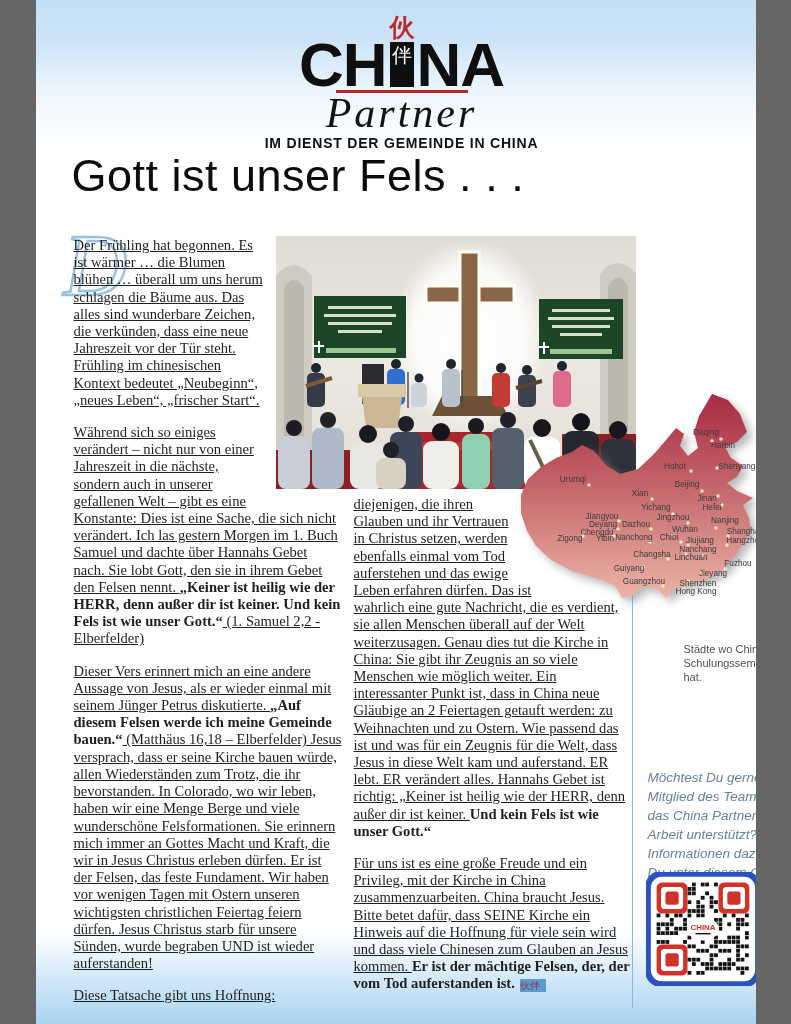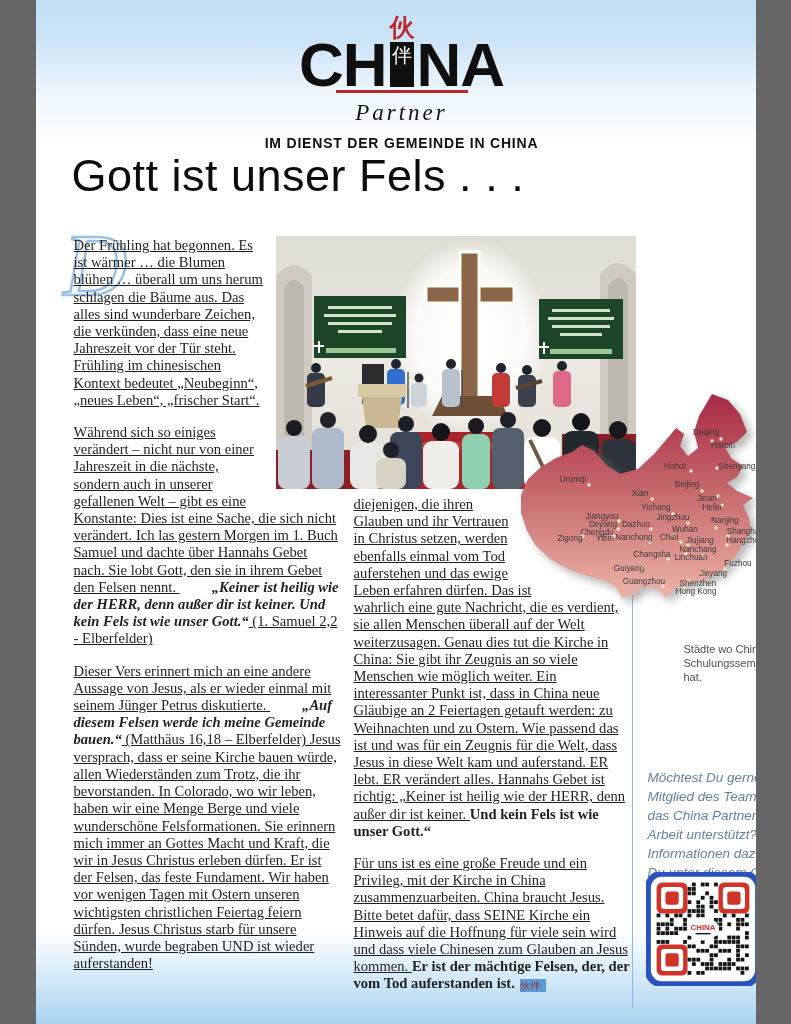--- a/index.html
+++ b/index.html
@@ -11,21 +11,21 @@
   .band-bottom{position:absolute;left:0;bottom:0;width:791px;height:92px;
             background:linear-gradient(to bottom,rgba(255,255,255,0) 0%,#d7ebf9 45%,#a9d3ef 100%);z-index:0;}
   
   .masthead{position:absolute;left:220px;top:14px;width:292px;text-align:center;z-index:2;}
   .china-word{font-family:"Liberation Sans",sans-serif;font-weight:bold;font-size:62px;line-height:45px;
               letter-spacing:-1px;color:#0f0f0f;margin-top:28px;white-space:nowrap;}
   .i-block{display:inline-block;position:relative;width:24px;height:45px;background:#0f0f0f;margin:0 3px;vertical-align:-1px;}
   .i-block .hu{position:absolute;left:0;right:0;top:-27px;font-size:25px;line-height:25px;color:#c0272d;font-weight:bold;}
   .i-block .ban{position:absolute;left:0;right:0;top:3px;font-size:20px;line-height:20px;color:#ffffff;font-weight:normal;}
   .red-rule{width:132px;height:3px;background:#b5292b;margin:3px auto 1px auto;}
-  .partner{font-family:"Liberation Serif",serif;font-style:italic;font-size:23px;line-height:38px;
+  .partner{font-family:"Liberation Serif",serif;font-style:italic;font-size:42px;line-height:38px;
            letter-spacing:3px;color:#141414;}
   .tagline{font-family:"Liberation Sans",sans-serif;font-weight:bold;font-size:14px;letter-spacing:0.8px;
            color:#101010;margin-top:3px;white-space:nowrap;}
   
   .edition{position:absolute;left:722px;top:26px;height:200px;writing-mode:vertical-rl;transform:rotate(180deg);
            font-family:"Liberation Sans",sans-serif;font-style:italic;font-size:16px;color:#1a1a1a;z-index:2;white-space:nowrap;}
   
   .headline{position:absolute;left:36px;top:150px;margin:0;font-family:"Liberation Sans",sans-serif;
             font-weight:normal;font-size:45px;letter-spacing:0.5px;color:#0c0c0c;z-index:2;white-space:nowrap;}
   
@@ -35,21 +35,21 @@
   
   .col{position:absolute;z-index:2;font-size:14.6px;line-height:17.2px;text-align:left;}
   .col p{margin:0 0 15px 0;}
   .col1{left:38px;top:237px;width:268px;}
   .col2{left:318px;top:496px;width:278px;}
   .spacer{float:right;}
   .sp1{width:74px;height:258px;}
   .sp2a{width:112px;height:70px;}
   .sp2b{width:76px;height:17px;clear:right;}
   .seg-n{font-style:normal;font-weight:normal;text-decoration:underline;}
-  .seg-bi{font-weight:bold;font-style:italic;margin-left:32px;}
+  .seg-bi{font-weight:bold;}
   .seg-b{font-weight:bold;}
   .endmark{display:inline-block;width:26px;height:13px;background:#5b9bd5;color:#9b2c2c;font-size:10px;
            line-height:13px;text-align:left;vertical-align:-1px;margin-left:5px;letter-spacing:0;}
   
   .photo{position:absolute;left:240px;top:236px;width:360px;height:253px;z-index:2;}
   
   .divider{position:absolute;left:596px;top:242px;width:1.4px;height:766px;background:#8ab7e3;z-index:1;}
   
   .mapbox{position:absolute;left:480px;top:388px;width:311px;height:240px;z-index:3;}
   .map-caption{position:absolute;left:617px;top:642px;width:172px;font-family:"Liberation Sans",sans-serif;
@@ -83,20 +83,21 @@
 
   <h1 class="headline">Gott ist unser Fels . . .</h1>
 
   <div class="dropcap">D</div>
 
   <div class="col col1">
     <div class="spacer sp1"></div>
     <p><span class="seg-n">Der Frühling hat begonnen. Es ist wärmer … die Blumen blühen … überall um uns herum schlagen die Bäume aus. Das alles sind wunderbare Zeichen, die verkünden, dass eine neue Jahreszeit vor der Tür steht. Frühling im chinesischen Kontext bedeutet „Neubeginn“, „neues Leben“, „frischer Start“.</span></p>
     <p><span class="seg-n">Während sich so einiges verändert – nicht nur von einer Jahreszeit in die nächste, sondern auch in unserer gefallenen Welt – gibt es eine Konstante: Dies ist eine Sache, die sich nicht verändert. Ich las gestern Morgen im 1. Buch Samuel und dachte über Hannahs Gebet nach. Sie lobt Gott, den sie in ihrem Gebet den Felsen nennt. </span><span class="seg-bi">„Keiner ist heilig wie der HERR, denn außer dir ist keiner. Und kein Fels ist wie unser Gott.“</span><span class="seg-n"> (1. Samuel 2,2 - Elberfelder)</span></p>
     <p><span class="seg-n">Dieser Vers erinnert mich an eine andere Aussage von Jesus, als er wieder einmal mit seinem Jünger Petrus diskutierte. </span><span class="seg-bi">„Auf diesem Felsen werde ich meine Gemeinde bauen.“</span><span class="seg-n"> (Matthäus 16,18 – Elberfelder) Jesus versprach, dass er seine Kirche bauen würde, allen Wiederständen zum Trotz, die ihr bevorstanden. In Colorado, wo wir leben, haben wir eine Menge Berge und viele wunderschöne Felsformationen. Sie erinnern mich immer an Gottes Macht und Kraft, die wir in Jesus Christus erleben dürfen. Er ist der Felsen, das feste Fundament. Wir haben vor wenigen Tagen mit Ostern unseren wichtigsten christlichen Feiertag feiern dürfen. Jesus Christus starb für unsere Sünden, wurde begraben UND ist wieder auferstanden!</span></p>
+    <p><span class="seg-n">Diese Tatsache gibt uns Hoffnung:</span></p>
   </div>
 
   <div class="col col2">
     <div class="spacer sp2a"></div>
     <div class="spacer sp2b"></div>
     <p><span class="seg-n">diejenigen, die ihren Glauben und ihr Vertrauen in Christus setzen, werden ebenfalls einmal vom Tod auferstehen und das ewige Leben erfahren dürfen. Das ist wahrlich eine gute Nachricht, die es verdient, sie allen Menschen überall auf der Welt weiterzusagen. Genau dies tut die Kirche in China: Sie gibt ihr Zeugnis an so viele Menschen wie möglich weiter. Ein interessanter Punkt ist, dass in China neue Gläubige an 2 Feiertagen getauft werden: zu Weihnachten und zu Ostern. Wie passend das ist und was für ein Zeugnis für die Welt, dass Jesus in diese Welt kam und auferstand. ER lebt. ER verändert alles. Hannahs Gebet ist richtig: „Keiner ist heilig wie der HERR, denn außer dir ist keiner. </span><span class="seg-b">Und kein Fels ist wie unser Gott.“</span></p>
     <p><span><span class="seg-n">Für uns ist es eine große Freude und ein Privileg, mit der Kirche in China zusammenzuarbeiten. China braucht Jesus. Bitte betet dafür, dass SEINE Kirche ein Hinweis auf die Hoffnung für viele sein wird und dass viele Chinesen zum Glauben an Jesus kommen. </span><span class="seg-b">Er ist der mächtige Felsen, der, der vom Tod auferstanden ist.</span></span><span class="endmark">伙伴</span></p>
   </div>
 
   <svg class="photo" viewBox="0 0 360 253" xmlns="http://www.w3.org/2000/svg">

